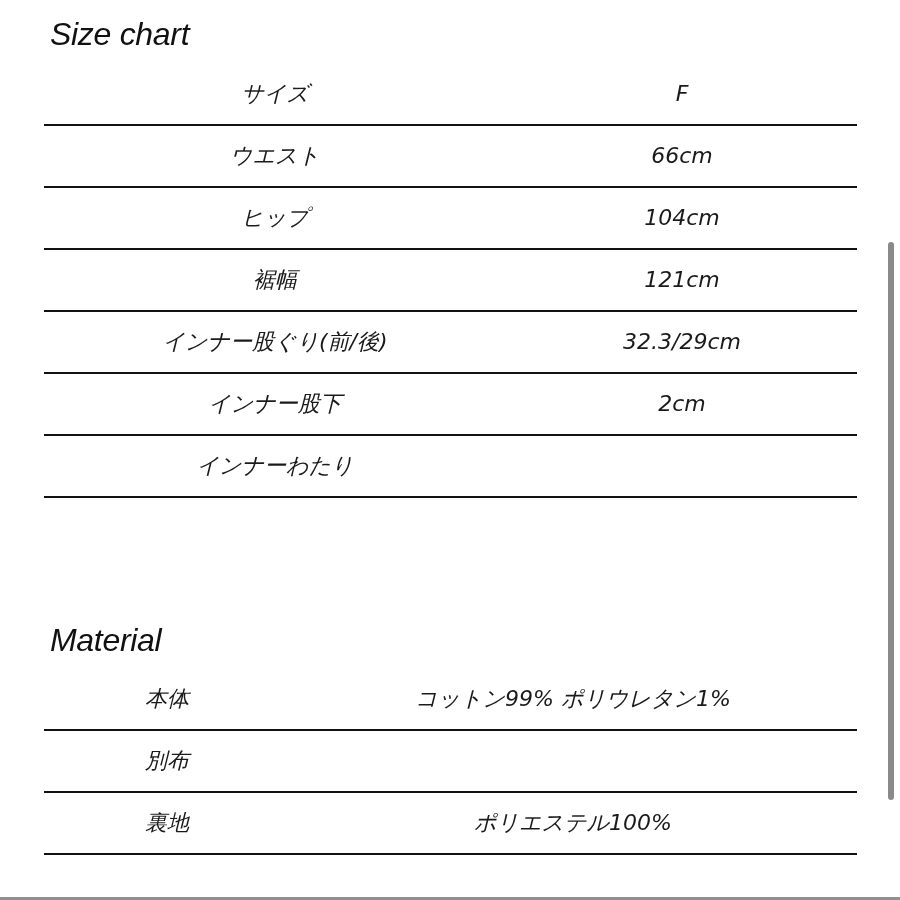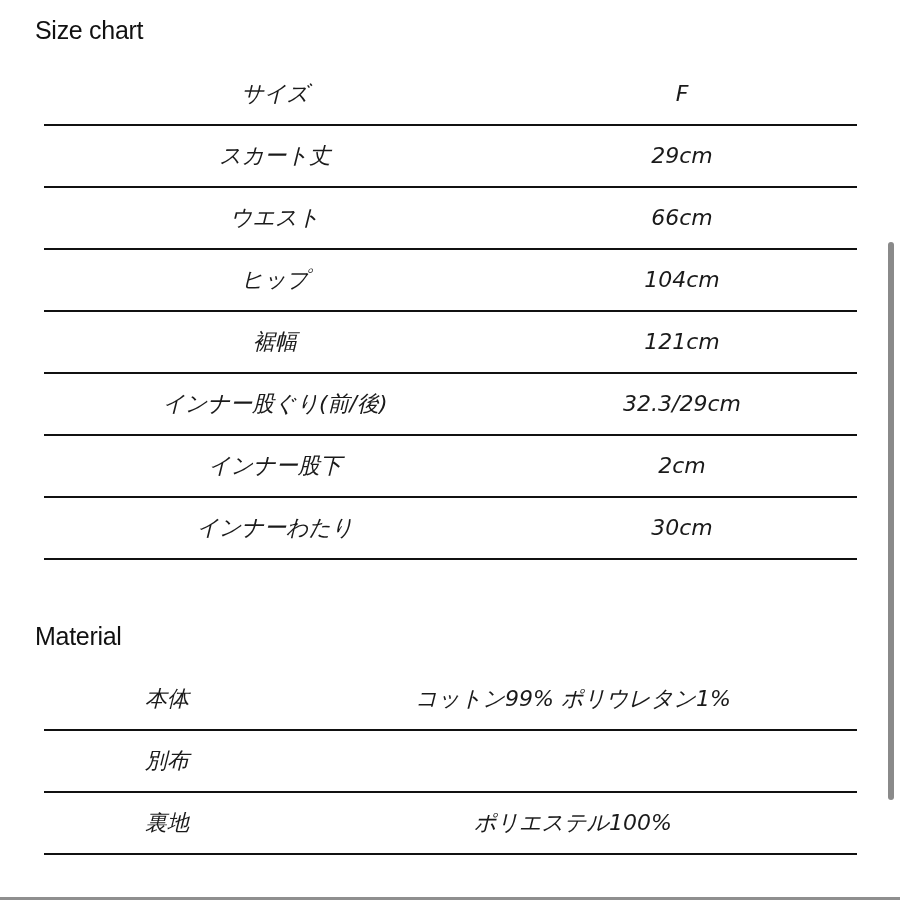--- a/index.html
+++ b/index.html
@@ -2,23 +2,23 @@
 <html><head>
 <meta charset="utf-8">
 <style>
   html, body { margin: 0; padding: 0; background: #ffffff; }
   body {
     width: 900px; height: 900px; position: relative; overflow: hidden;
     font-family: "DejaVu Sans", "Liberation Sans", sans-serif;
     color: #1a1a1a;
   }
   .heading {
-    position: absolute; left: 35px;
+    position: absolute; left: 50px;
     font-family: "Liberation Sans", "DejaVu Sans", sans-serif;
-    font-size: 25px; font-weight: 500; letter-spacing: -0.3px; color: #111;
+    font-size: 32px; font-weight: 500; letter-spacing: -0.3px; color: #111; font-style: italic;
   }
   #size-heading { top: 16px; }
   #material-heading { top: 622px; }
 
   .table { position: absolute; left: 44px; width: 813px; }
   #size-table { top: 64px; }
   #material-table { top: 669px; }
 
   .row {
     position: relative; height: 60px;
@@ -47,24 +47,20 @@
 <body>
 
 <div id="size-heading" class="heading">Size chart</div>
 
 <div id="size-table" class="table">
   <div class="row">
     <span class="cell label">サイズ</span>
     <span class="cell value">F</span>
   </div>
   <div class="row">
-    <span class="cell label">スカート丈</span>
-    <span class="cell value">29cm</span>
-  </div>
-  <div class="row">
     <span class="cell label">ウエスト</span>
     <span class="cell value">66cm</span>
   </div>
   <div class="row">
     <span class="cell label">ヒップ</span>
     <span class="cell value">104cm</span>
   </div>
   <div class="row">
     <span class="cell label">裾幅</span>
     <span class="cell value">121cm</span>
@@ -72,21 +68,20 @@
   <div class="row">
     <span class="cell label">インナー股ぐり(前/後)</span>
     <span class="cell value">32.3/29cm</span>
   </div>
   <div class="row">
     <span class="cell label">インナー股下</span>
     <span class="cell value">2cm</span>
   </div>
   <div class="row">
     <span class="cell label">インナーわたり</span>
-    <span class="cell value">30cm</span>
   </div>
 </div>
 
 <div id="material-heading" class="heading">Material</div>
 
 <div id="material-table" class="table">
   <div class="row">
     <span class="cell label">本体</span>
     <span class="cell value">コットン99% ポリウレタン1%</span>
   </div>

